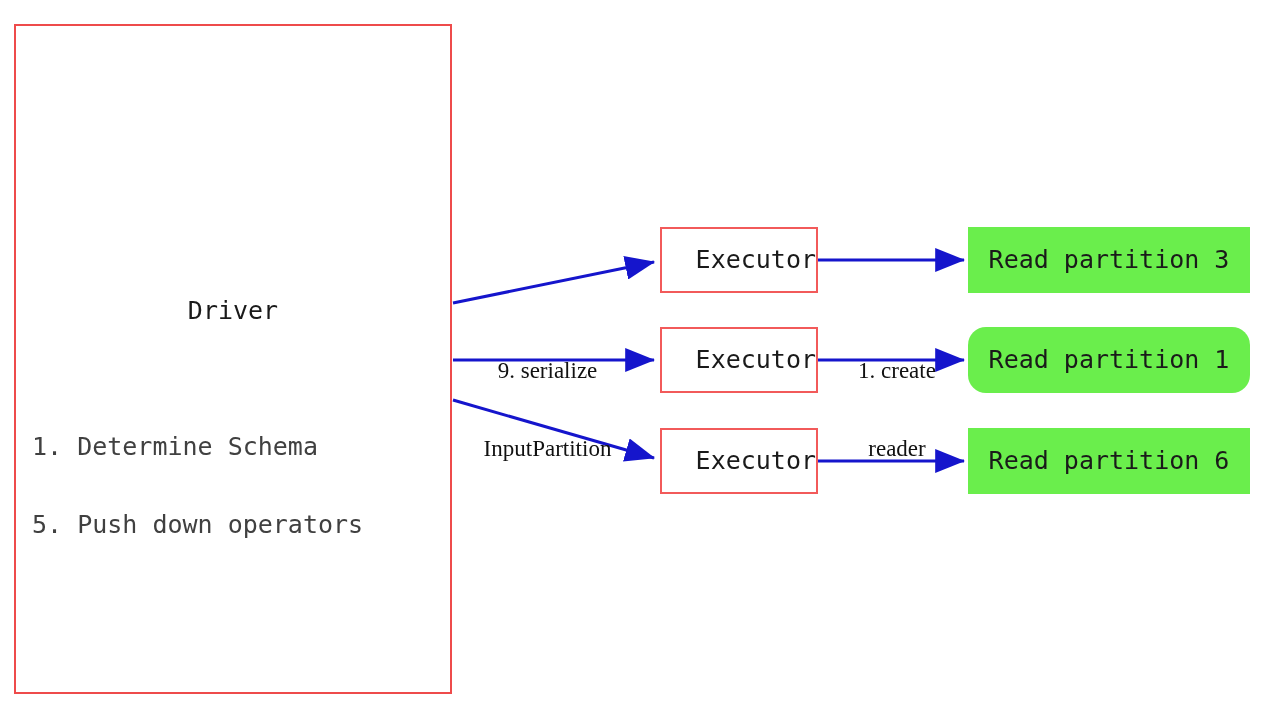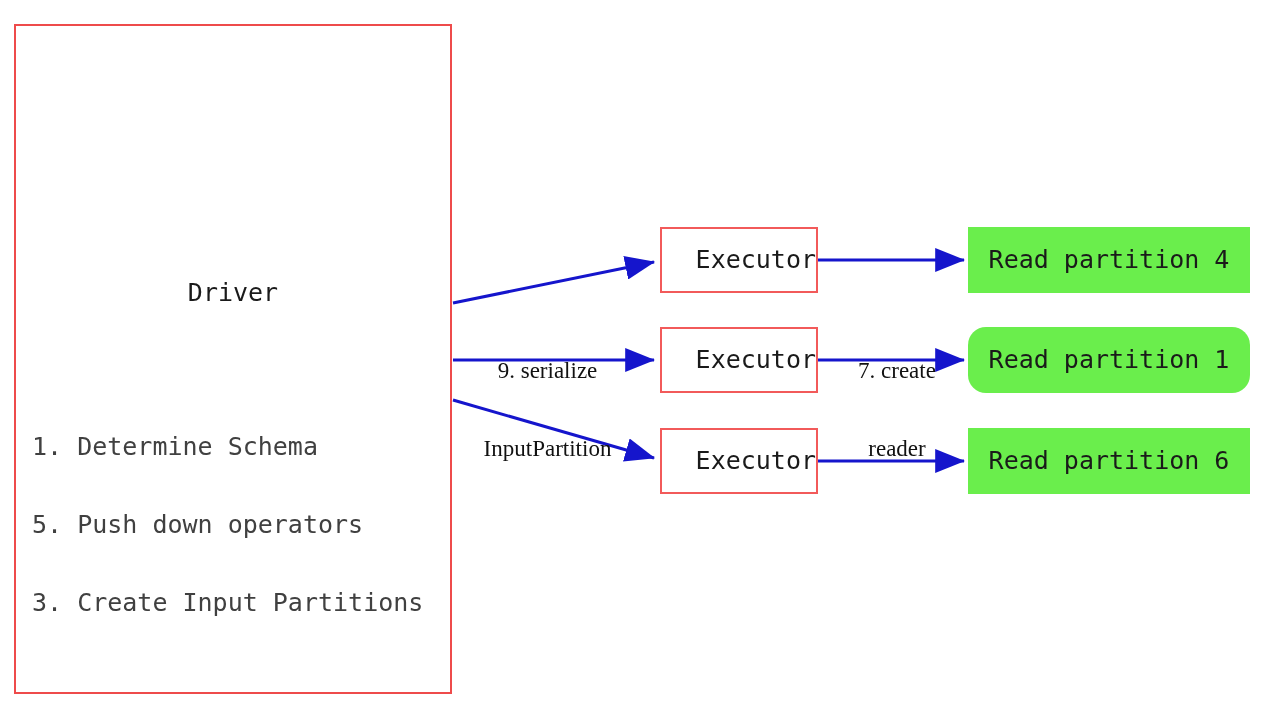--- a/index.html
+++ b/index.html
@@ -23,21 +23,21 @@
     top: 24px;
     width: 438px;
     height: 670px;
     border: 2px solid #ee4b4b;
     box-sizing: border-box;
     background: #ffffff;
   }
   #driver-title {
     position: absolute;
     left: 0;
-    top: 252px;
+    top: 270px;
     width: 100%;
     text-align: center;
     font-family: "DejaVu Sans Mono", "Liberation Mono", monospace;
     font-size: 25px;
     line-height: 30px;
     color: #1a1a1a;
     letter-spacing: 0px;
     white-space: pre;
   }
   #driver-steps {
@@ -133,21 +133,20 @@
 </head>
 <body>
 
 <div id="canvas">
 
   <div id="driver-box">
     <div id="driver-title">Driver</div>
     <div id="driver-steps">
       <span class="step-line">1. Determine Schema</span>
       <span class="step-line">5. Push down operators</span>
-      <span class="step-line">3. Create Input Partitions</span>
     </div>
   </div>
 
   <svg id="arrow-layer" width="1270" height="710" viewBox="0 0 1270 710" xmlns="http://www.w3.org/2000/svg">
     <defs>
       <marker id="ah" markerWidth="10" markerHeight="8" refX="9.6" refY="4" orient="auto" markerUnits="strokeWidth">
         <path d="M0,0 L10,4 L0,8 Z" fill="#1515cc"></path>
       </marker>
     </defs>
 
@@ -163,36 +162,36 @@
 
     <line x1="818" y1="461" x2="964" y2="461" stroke="#1515cc" stroke-width="3" marker-end="url(#ah)"></line>
   </svg>
 
   <div class="edge-label" id="label-serialize">
     <span class="lbl-line">9. serialize</span>
     <span class="lbl-line">InputPartition</span>
   </div>
 
   <div class="edge-label" id="label-create-reader">
-    <span class="lbl-line">7. create</span>
+    <span class="lbl-line">1. create</span>
     <span class="lbl-line">reader</span>
   </div>
 
   <div class="executor-box" id="executor-0">
     <span class="executor-label">Executor</span>
   </div>
   <div class="executor-box" id="executor-1">
     <span class="executor-label">Executor</span>
   </div>
   <div class="executor-box" id="executor-2">
     <span class="executor-label">Executor</span>
   </div>
 
   <div class="partition-box" id="partition-0">
-    <span class="partition-label">Read partition 4</span>
+    <span class="partition-label">Read partition 3</span>
   </div>
   <div class="partition-box" id="partition-1">
     <span class="partition-label">Read partition 1</span>
   </div>
   <div class="partition-box" id="partition-2">
     <span class="partition-label">Read partition 6</span>
   </div>
 
 </div>
 

